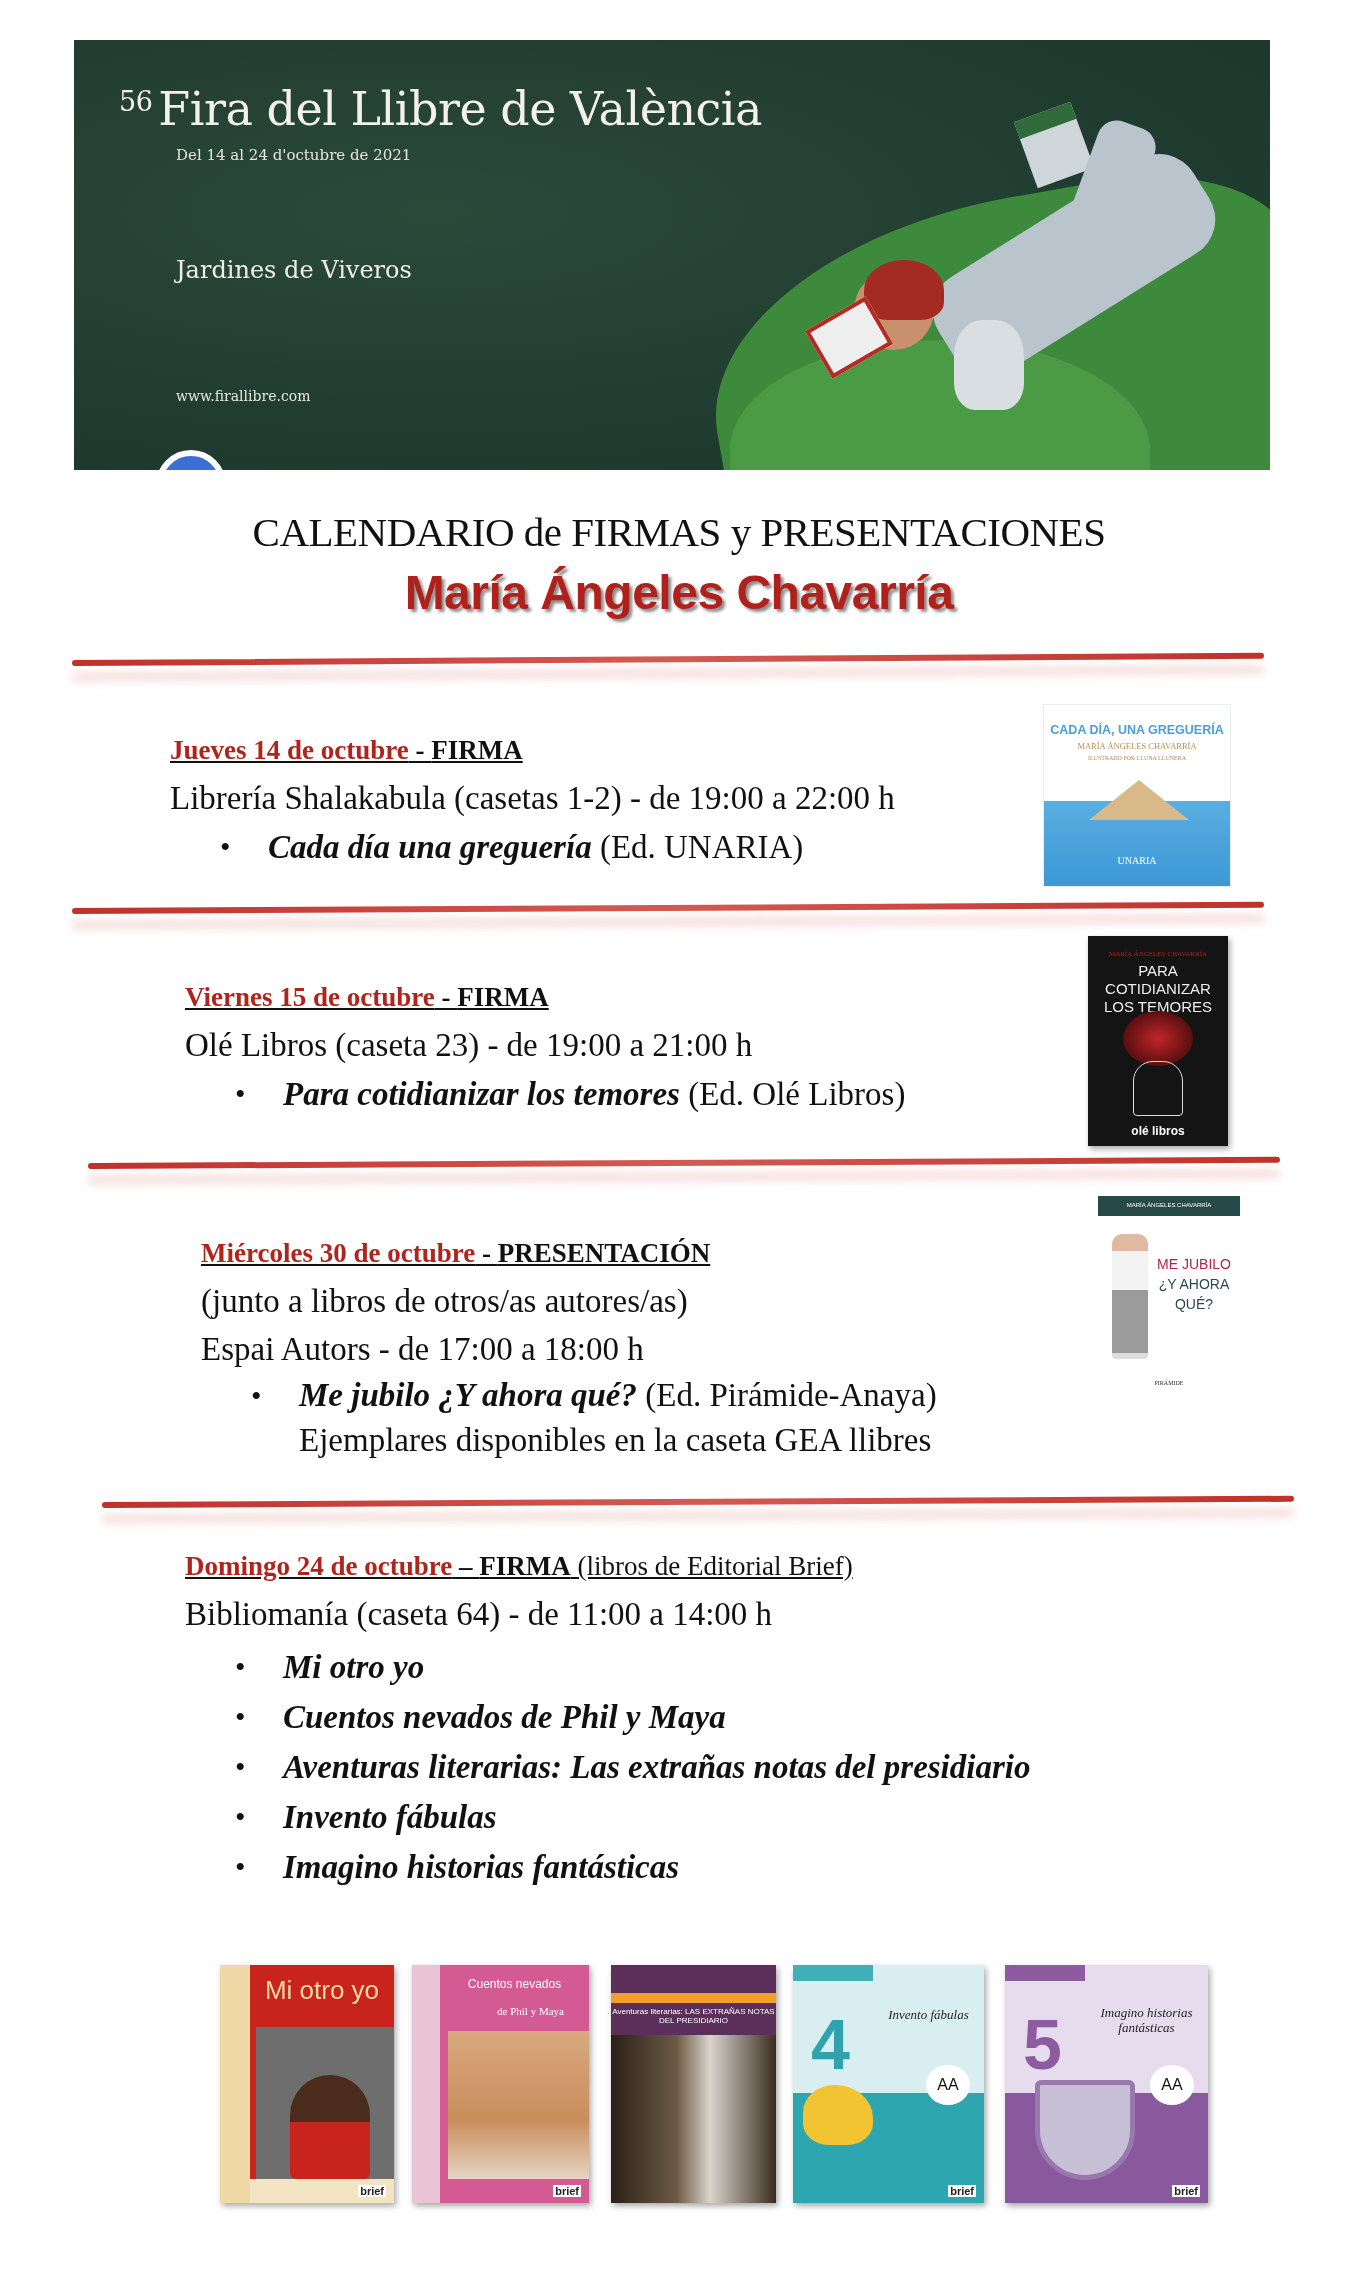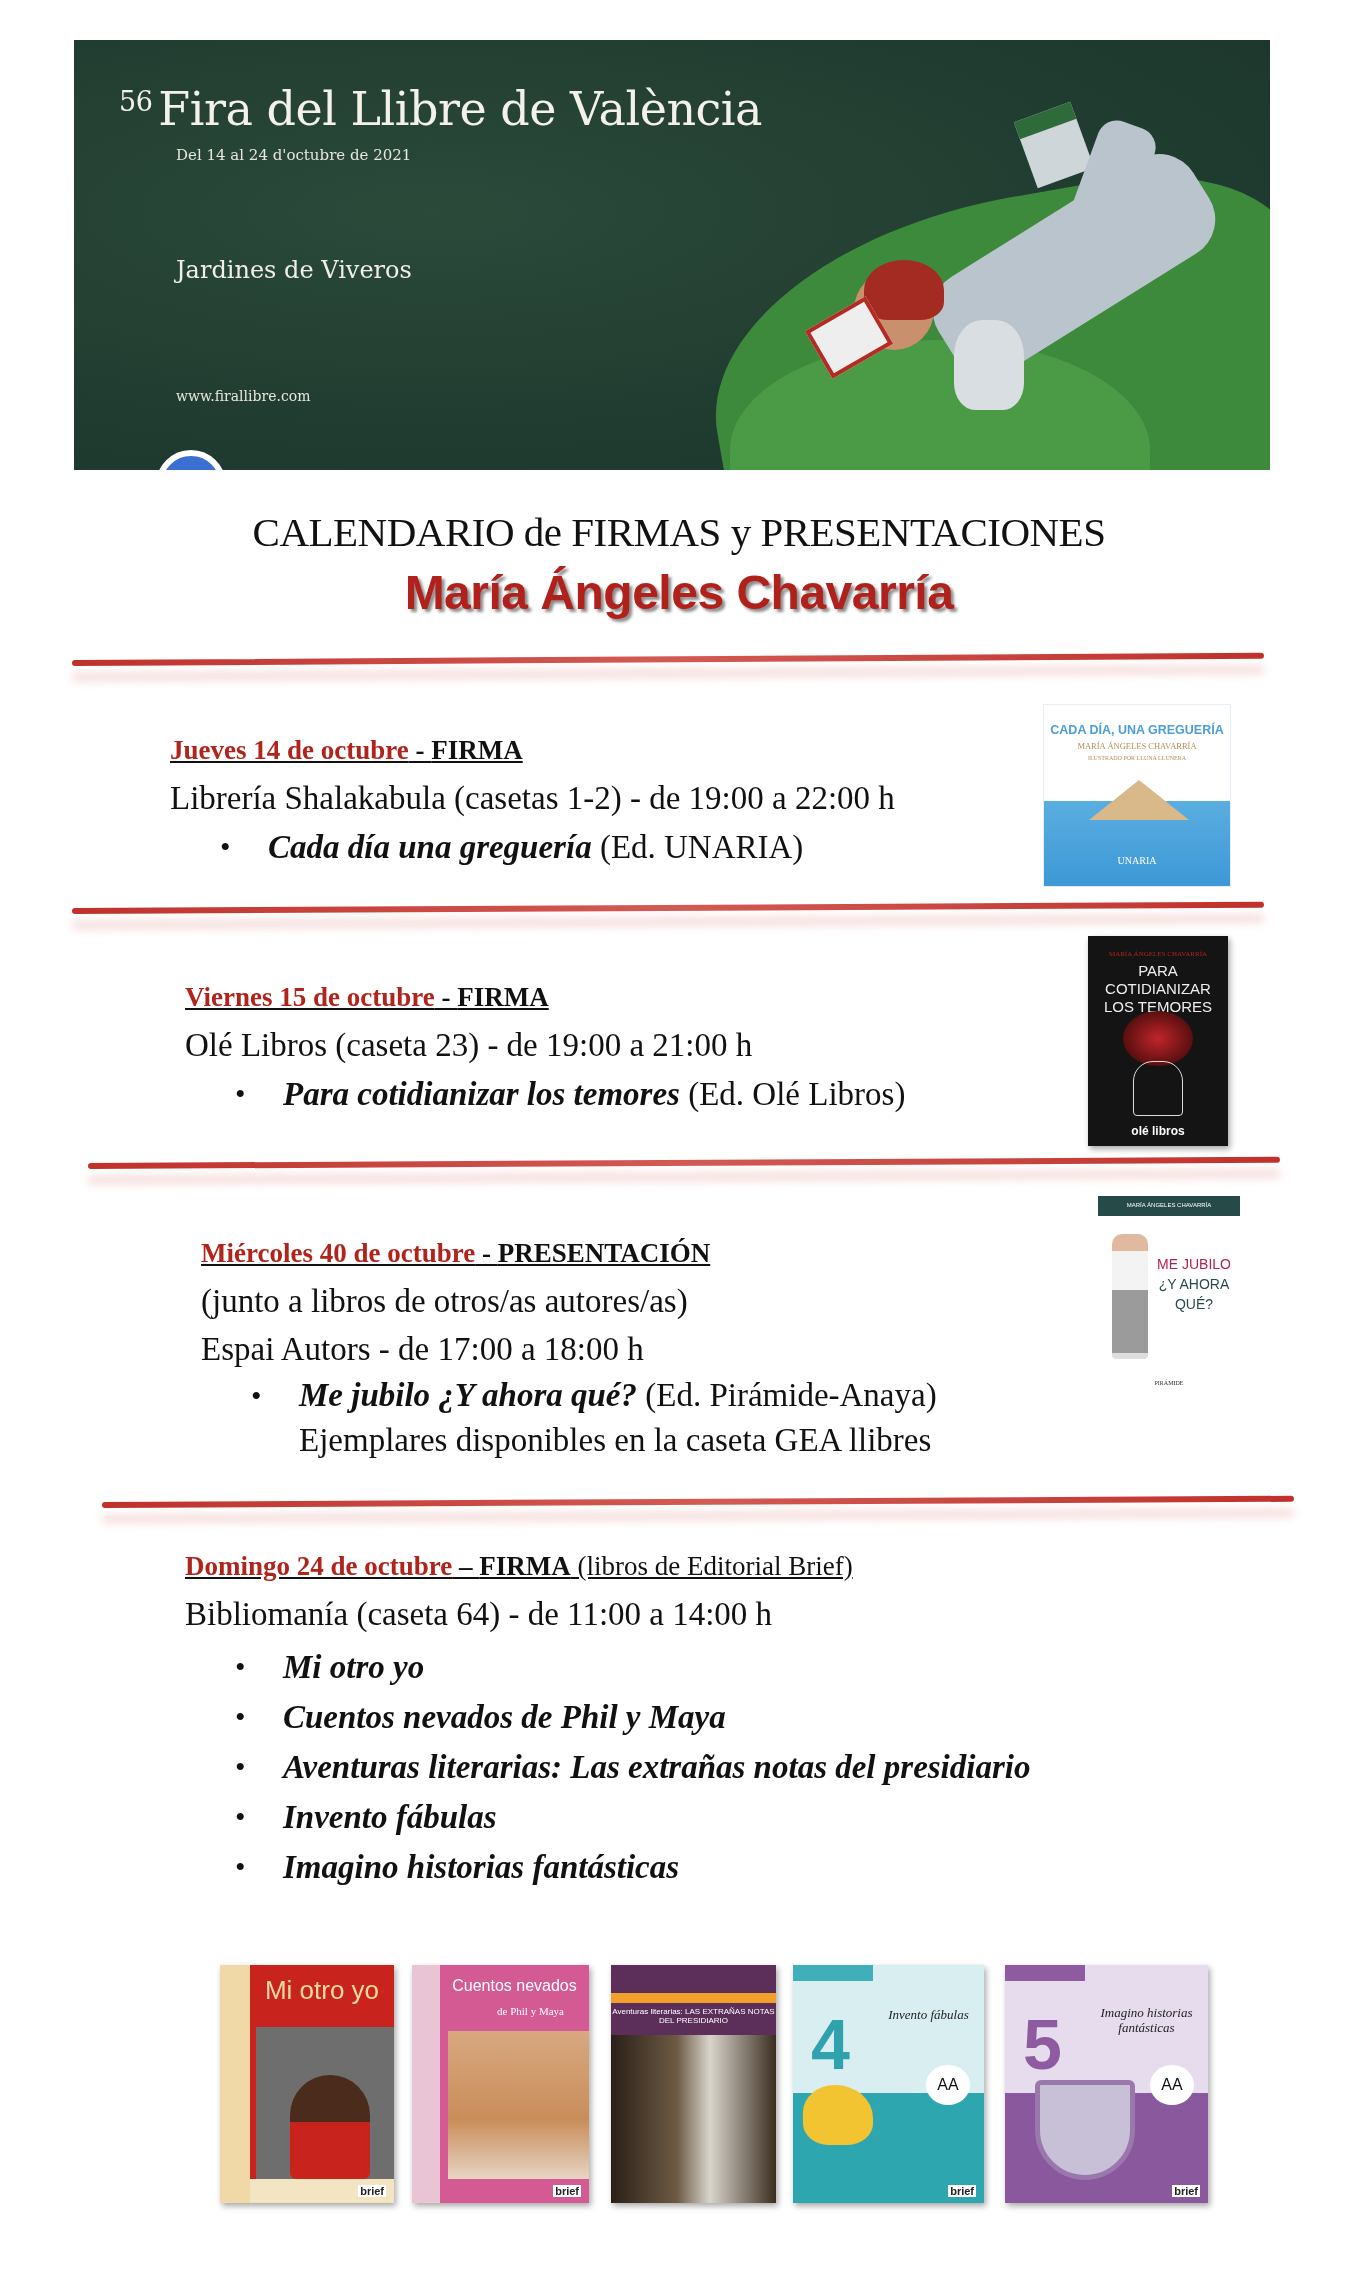--- a/index.html
+++ b/index.html
@@ -83,21 +83,21 @@
   .row-cover { top: 1965px; height: 238px; }
   .b1 { left: 220px; width: 174px; background: #c8241d; }
   .b1 .strip { position: absolute; left: 0; top: 0; bottom: 0; width: 30px; background: #f0d9a6; }
   .b1 .img { position: absolute; left: 36px; top: 62px; right: 0; bottom: 24px; background: #6e6e6e; }
   .b1 .girl { position: absolute; left: 70px; top: 110px; width: 80px; height: 104px; background: linear-gradient(#4a2b1c 0 45%, #c8241d 45%); border-radius: 40px 40px 6px 6px; }
   .b1 .t1 { top: 10px; left: 30px; color: #f6d9a0; font-size: 26px; font-family: "Liberation Sans", sans-serif; }
   .b1 .bottom { position: absolute; left: 30px; right: 0; bottom: 0; height: 24px; background: #f3e4c2; }
   .b2 { left: 412px; width: 177px; background: #d45a93; }
   .b2 .strip { position: absolute; left: 0; top: 0; bottom: 0; width: 28px; background: #e9c4d4; }
   .b2 .img { position: absolute; left: 36px; top: 66px; right: 0; bottom: 24px; background: linear-gradient(#d8a880, #c98d5a 60%, #e7d4c4); }
-  .b2 .t1 { top: 12px; left: 28px; color: #fff; font-size: 16px; font-family: "Liberation Sans", sans-serif; }
+  .b2 .t1 { top: 12px; left: 28px; color: #fff; font-size: 12px; font-family: "Liberation Sans", sans-serif; }
   .b2 .t2 { top: 40px; left: 60px; color: #fff; font-size: 11px; }
   .b3 { left: 611px; width: 165px; background: #5b2f5a; }
   .b3 .orange { position: absolute; left: 0; right: 0; top: 28px; height: 10px; background: #f2a02c; }
   .b3 .t1 { top: 42px; color: #fff; font-size: 8px; font-family: "Liberation Sans", sans-serif; }
   .b3 .img { position: absolute; left: 0; right: 0; top: 70px; bottom: 0; background: linear-gradient(90deg, #2a2018, #6d5a44 40%, #d9d5cc 60%, #3b2d20); }
   .b4 { left: 793px; width: 191px; background: #d9eef1; }
   .b4 .tab { position: absolute; left: 0; top: 0; width: 80px; height: 16px; background: #3fb0b9; }
   .b4 .num { position: absolute; left: 18px; top: 40px; font-size: 70px; color: #2fa2ad; font-weight: bold; font-family: "Liberation Sans", sans-serif; }
   .b4 .t1 { top: 42px; left: 80px; color: #222; font-size: 13px; font-style: italic; }
   .b4 .sea { position: absolute; left: 0; right: 0; bottom: 0; height: 110px; background: #2ea6b0; }
@@ -168,21 +168,21 @@
   <div class="ct t1">MARÍA ÁNGELES CHAVARRÍA</div>
   <div class="ct t2">PARA COTIDIANIZAR LOS TEMORES</div>
   <div class="blob"></div>
     <div class="fig"></div>
   <div class="ct t3">olé libros</div>
 </div>
 
 <div class="sep" style="left:88px;top:1163px;width:1192px;transform:rotate(-0.3deg);"></div>
 
 <div class="section" style="left:201px;top:1229px;">
-  <div class="sec-head"><span class="sec-date">Miércoles 40 de octubre</span><span class="sec-type"> - </span><span class="sec-type">PRESENTACIÓN</span></div>
+  <div class="sec-head"><span class="sec-date">Miércoles 30 de octubre</span><span class="sec-type"> - </span><span class="sec-type">PRESENTACIÓN</span></div>
   <div class="sec-line">(junto a libros de otros/as autores/as)</div>
   <div class="sec-line">Espai Autors - de 17:00 a 18:00 h</div>
   <ul class="bullets">
     <li style="line-height:45px;"><span class="title-it">Me jubilo ¿Y ahora qué?</span><span> (Ed. Pirámide-Anaya)</span><span class="sub">Ejemplares disponibles en la caseta GEA llibres</span></li>
   </ul>
 </div>
 <div class="cover c3">
   <div class="band"></div>
   <div class="ct t1">MARÍA ÁNGELES CHAVARRÍA</div>
   <div class="woman"></div>

